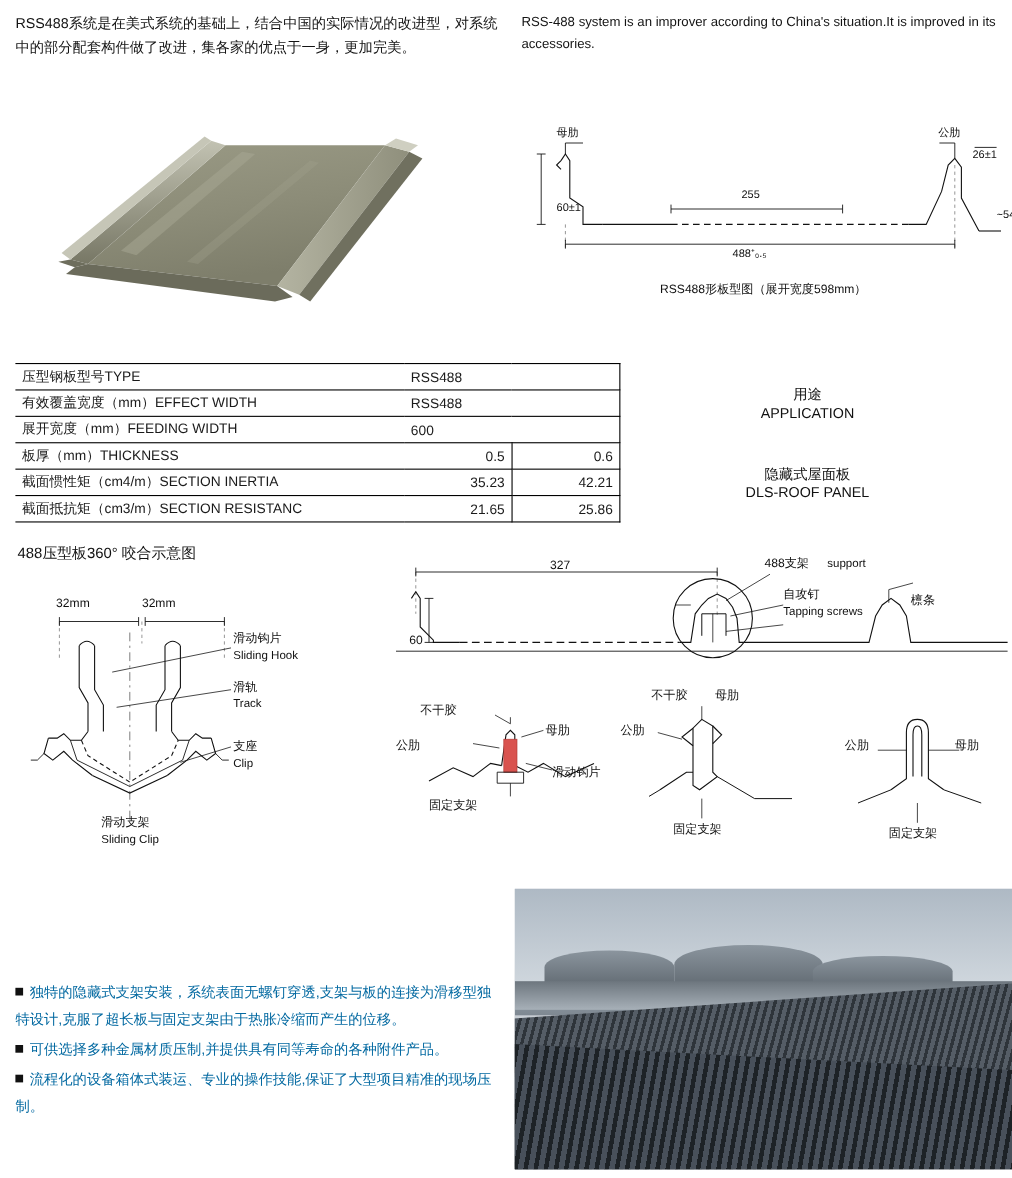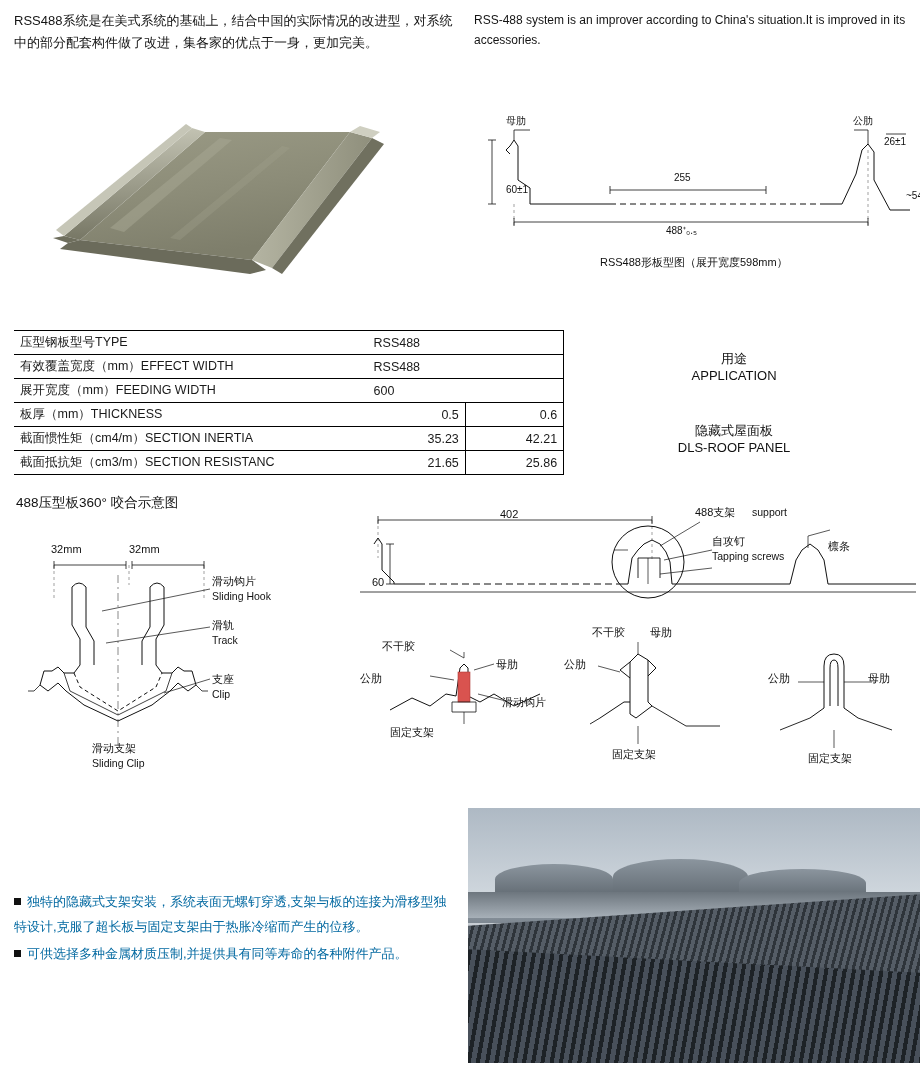--- a/index.html
+++ b/index.html
@@ -438,21 +438,21 @@
         <path d="M30,70 L44,60 L44,18 Q44,6 54,6 Q64,6 64,18 L64,60 L78,70"></path>
         <path d="M50,58 L50,20 Q50,12 54,12 Q58,12 58,20 L58,58"></path>
         <path d="M30,70 L0,82 M78,70 L112,82" stroke-width="0.9"></path>
         <path d="M44,34 L18,34" stroke-width="0.7"></path>
         <path d="M64,34 L92,34" stroke-width="0.7"></path>
         <path d="M54,82 L54,100" stroke-width="0.7"></path>
       </g>
     </svg>
 
     
-    <div class="cap" style="left:140px; top:8px;">402</div>
+    <div class="cap" style="left:140px; top:8px;">327</div>
     <div class="cap" style="left:12px; top:52px;margin-top:24px;">60</div>
     <div class="cap" style="left:335px; top:6px;">488支架</div>
     <div class="cap cap-en" style="left:392px; top:6px;">support</div>
     <div class="cap" style="left:352px; top:35px;">自攻钉</div>
     <div class="cap cap-en" style="left:352px; top:50px;">Tapping screws</div>
     <div class="cap" style="left:468px; top:40px;">檩条</div>
 
     
     <div class="cap" style="left:22px; top:140px;">不干胶</div>
     <div class="cap" style="left:136px; top:158px;">母肋</div>
@@ -468,20 +468,21 @@
 
     
     <div class="cap" style="left:408px; top:172px;">公肋</div>
     <div class="cap" style="left:508px; top:172px;">母肋</div>
     <div class="cap" style="left:448px; top:252px;">固定支架</div>
   </div>
 
   <div class="bullets">
     <p><span class="sq"></span><span>独特的隐藏式支架安装，系统表面无螺钉穿透,支架与板的连接为滑移型独特设计,克服了超长板与固定支架由于热胀冷缩而产生的位移。</span></p>
     <p><span class="sq"></span><span>可供选择多种金属材质压制,并提供具有同等寿命的各种附件产品。</span></p>
+    <p><span class="sq"></span><span>流程化的设备箱体式装运、专业的操作技能,保证了大型项目精准的现场压制。</span></p>
   </div>
 
   <div class="photo">
     <div class="sky"></div>
     <div class="hump" style="left:6%; top:22%; width:26%; height:12%;"></div>
     <div class="hump" style="left:32%; top:20%; width:30%; height:14%;"></div>
     <div class="hump" style="left:60%; top:24%; width:28%; height:11%;"></div>
     <div class="roof-far" style="top:33%; height:10%; background:linear-gradient(to bottom,#6d767e,#a7b0b8);"></div>
     <div class="band"></div>
     <div class="band2"></div>

